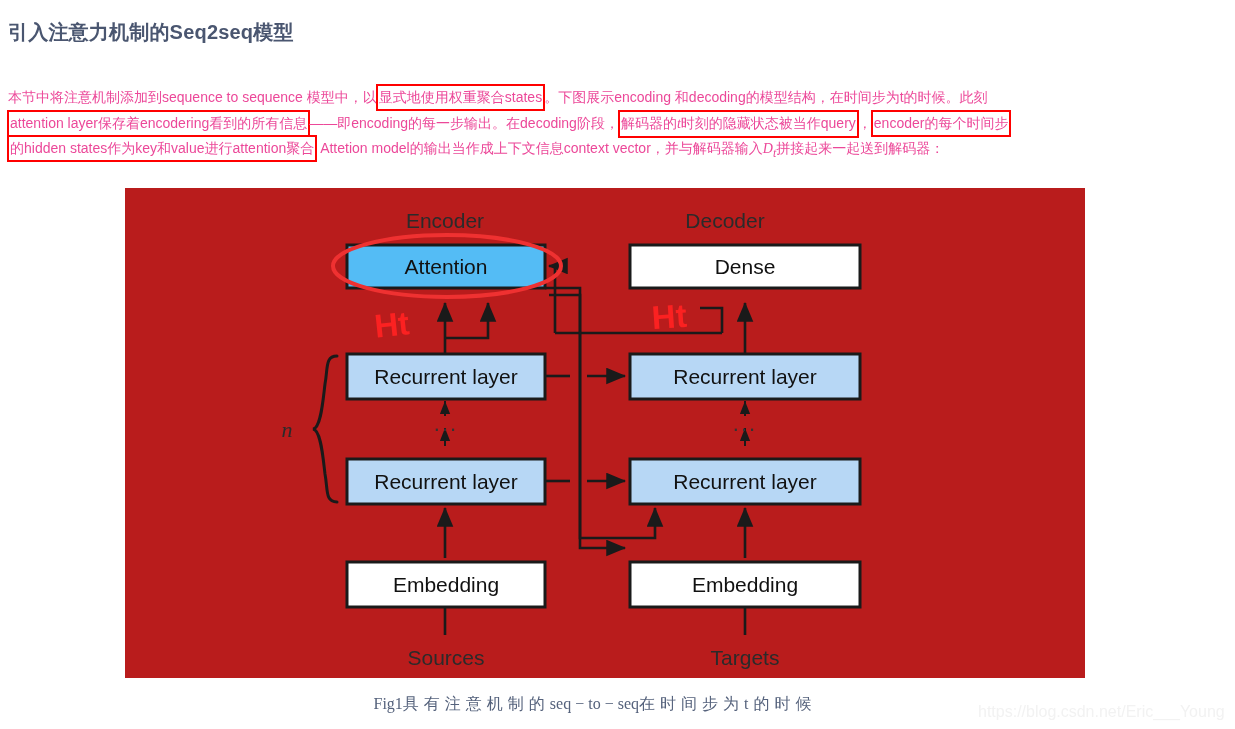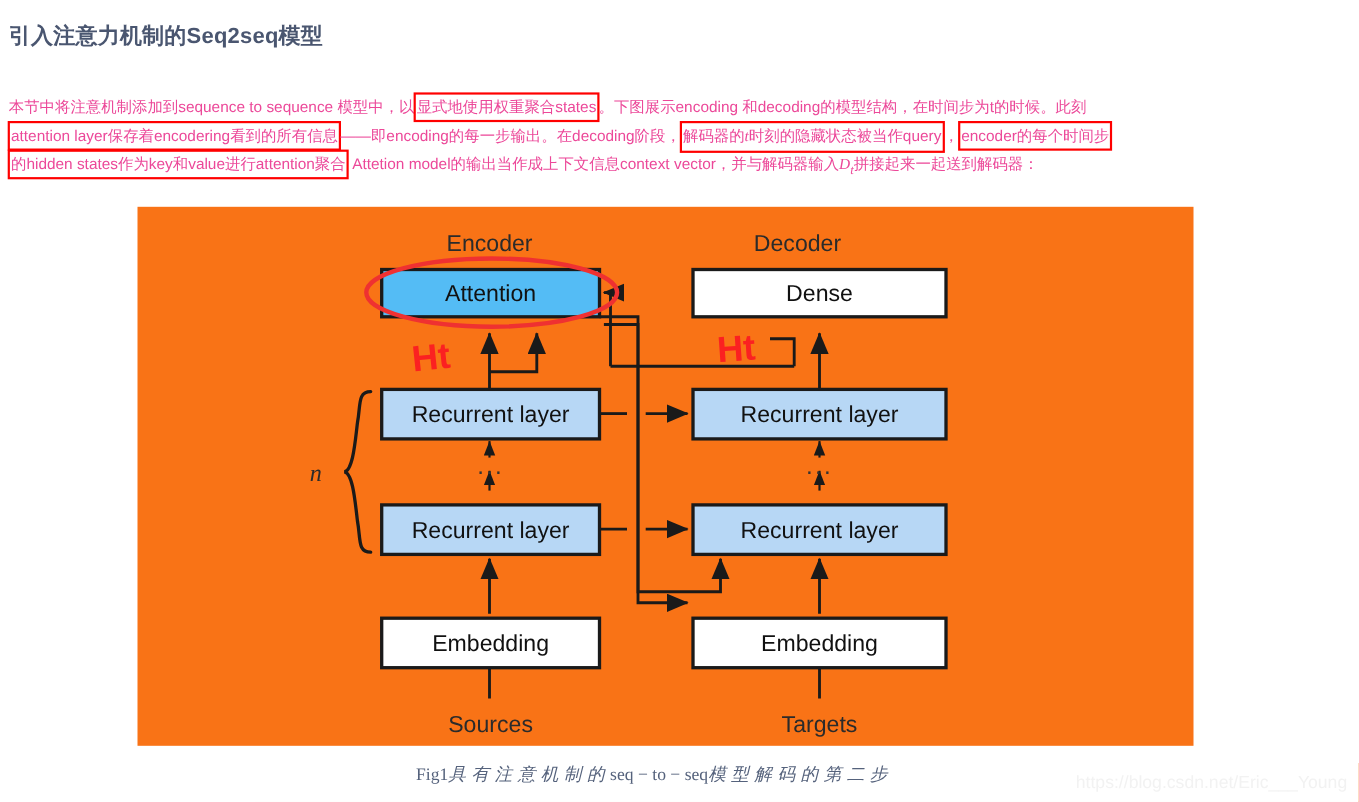--- a/index.html
+++ b/index.html
@@ -48,39 +48,39 @@
   }
   .ital { font-style: italic; font-family: "Liberation Serif", serif; }
 
   
   #figure-panel {
     position: absolute;
     left: 125px;
     top: 188px;
     width: 960px;
     height: 490px;
-    background: #f97316;
+    background: #b91c1c;
     text-align: right;
   }
   #figure-svg { display: block; }
 
   
   #figure-caption {
     position: absolute;
     left: 0;
     top: 694px;
     width: 1190px;
     text-align: center;
     font-family: "Liberation Serif", serif;
     font-size: 16px;
     color: #55627c;
     white-space: nowrap;
   }
   #figure-caption .cap-it { }
-  #figure-caption .cjk-sp { letter-spacing: 5px; font-style: italic; }
+  #figure-caption .cjk-sp { letter-spacing: 5px; }
 
   
   #watermark {
     position: absolute;
     left: 978px;
     top: 703px;
     font-size: 16px;
     color: #f2f2f2;
     white-space: nowrap;
   }
@@ -200,16 +200,16 @@
                C196,242 198,270 200,286 C203,302 200,314 212,314" fill="none" stroke="#1a1a1a" stroke-width="3" stroke-linecap="round"></path>
       <text x="162" y="249" font-family="Liberation Serif, serif" font-style="italic" font-size="22" fill="#2b2b2b" text-anchor="middle">n</text>
     </g>
 
     <text x="268" y="148" font-family="Liberation Sans, sans-serif" font-size="33" font-weight="bold" fill="#fb2121" text-anchor="middle" transform="rotate(-6 268 148)">Ht</text>
     <text x="545" y="140" font-family="Liberation Sans, sans-serif" font-size="33" font-weight="bold" fill="#fb2121" text-anchor="middle" transform="rotate(-4 545 140)">Ht</text>
   </svg>
 </div>
 
 <div id="figure-caption">
-  <span class="cap-it">Fig</span><span>1</span><span class="cjk-sp">具有注意机制的</span><span class="cap-it">seq − to − seq</span><span class="cjk-sp">模型解码的第二步</span>
+  <span class="cap-it">Fig</span><span>1</span><span class="cjk-sp">具有注意机制的</span><span class="cap-it">seq − to − seq</span><span class="cjk-sp">在时间步为t的时候</span>
 </div>
 
 <div id="watermark">https://blog.csdn.net/Eric___Young</div>
 
 </body></html>

